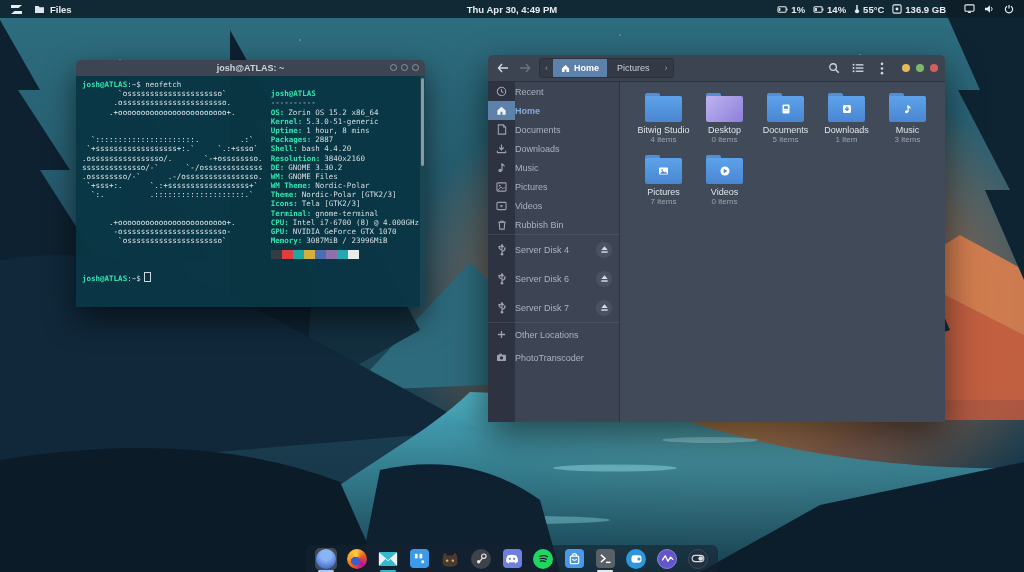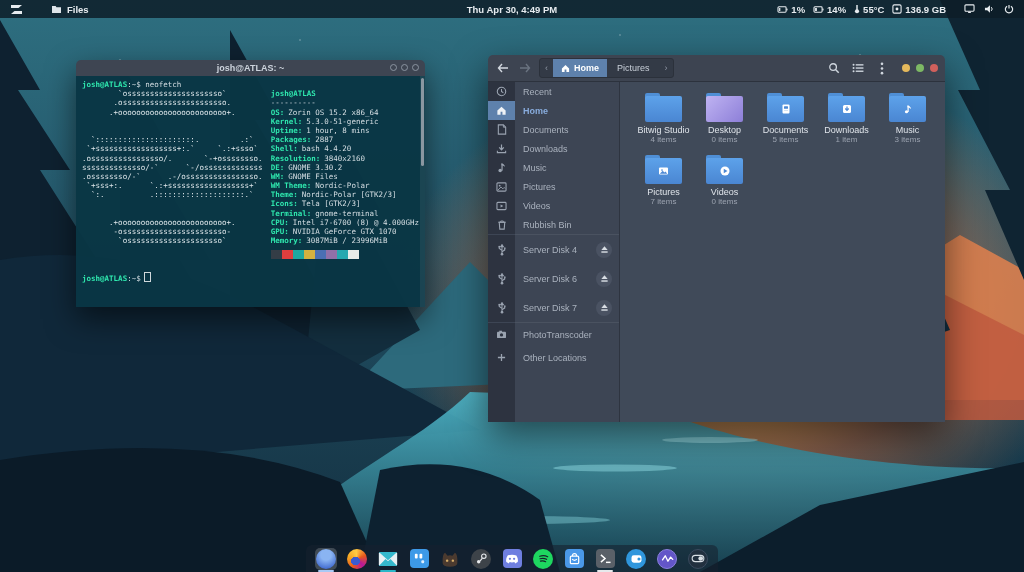--- a/index.html
+++ b/index.html
@@ -7,21 +7,21 @@
          font-family:"Liberation Sans",sans-serif;background:#14303f;}
   svg{display:block}
 
   
   .wall{position:absolute;inset:0;z-index:0}
 
   
   .topbar{position:absolute;left:0;top:0;right:0;height:18px;z-index:40;
           background:rgba(13,29,40,.85);display:flex;align-items:center;
           color:#e7ecf0;font-size:9.5px;font-weight:bold;padding:0 10px;box-sizing:border-box}
-  .tb-left{display:flex;align-items:center;gap:28px}
+  .tb-left{display:flex;align-items:center;gap:11px}
   .tb-app{display:flex;align-items:center;gap:5px}
   .tb-center{position:absolute;left:0;right:0;text-align:center;pointer-events:none}
   .tb-right{margin-left:auto;display:flex;align-items:center;gap:8px}
   .tb-ind{display:flex;align-items:center;gap:3px;font-weight:bold}
   .tb-status{display:flex;align-items:center;gap:9px;margin-left:10px}
 
   
   .term{position:absolute;left:76px;top:60px;width:349px;height:247px;z-index:10;
         display:flex;flex-direction:column;border-radius:5px 5px 0 0;overflow:hidden;
         box-shadow:0 12px 30px rgba(0,0,0,.55)}
@@ -66,21 +66,21 @@
   .w-dot{width:8px;height:8px;border-radius:50%}
 
   .fbody{flex:1;display:flex;min-height:0}
   .sidebar{width:131px;background:#3d4554;border-right:1px solid #2e3440;flex:none;
            display:flex;flex-direction:column;font-size:9px;color:#aab2be}
   .sb-row{display:flex;align-items:center;height:19px;flex:none}
   .sb-row.dev{height:29px}
   .sb-row.oth{height:23px}
   .sb-ic{width:27px;align-self:stretch;background:#2d3340;display:flex;
          align-items:center;justify-content:center;flex:none}
-  .sb-label{padding-left:8px;white-space:nowrap}
+  .sb-label{padding-left:0;white-space:nowrap}
   .sb-row.sel .sb-ic{background:#5e81ac}
   .sb-row.sel .sb-label{color:#88acdd;font-weight:bold}
   .sb-eject{margin-left:auto;margin-right:7px;width:16px;height:16px;border-radius:50%;
             background:#4a5262;display:flex;align-items:center;justify-content:center}
   .sb-div{height:1px;background:#4a5260;margin-left:27px;flex:none}
   .sb-fill{flex:1;display:flex}
   .sb-fill .sb-ic{height:auto}
 
   .main{flex:1;background:#404a59;padding:9px 0 0 13px;display:grid;
         grid-template-columns:repeat(5,61px);grid-auto-rows:62px;align-content:start}
@@ -482,35 +482,35 @@
                 <polygon points="5,1.5 8.5,5.5 1.5,5.5" fill="#d8dde3"></polygon>
                 <rect x="1.5" y="7" width="7" height="1.6" fill="#d8dde3"></rect>
               </svg>
             </span>
         </div>
 
         <div class="sb-div"></div>
 
         <div class="sb-row oth">
           <span class="sb-ic">
+              <svg width="9" height="9" viewBox="0 0 10 10">
+                <path d="M5 1 V9 M1 5 H9" stroke="#9aa3b0" stroke-width="1.4"></path>
+              </svg>
+            </span>
+          <span class="sb-label">Other Locations</span>
+        </div>
+        <div class="sb-row oth">
+          <span class="sb-ic">
               <svg width="11" height="9" viewBox="0 0 12 10">
                 <rect x="1" y="2" width="10" height="7" rx="1" fill="#9aa3b0"></rect>
                 <rect x="3.5" y=".8" width="3" height="1.6" fill="#9aa3b0"></rect>
                 <circle cx="6" cy="5.5" r="1.8" fill="#2d3340"></circle>
               </svg>
             </span>
           <span class="sb-label">PhotoTranscoder</span>
-        </div>
-        <div class="sb-row oth">
-          <span class="sb-ic">
-              <svg width="9" height="9" viewBox="0 0 10 10">
-                <path d="M5 1 V9 M1 5 H9" stroke="#9aa3b0" stroke-width="1.4"></path>
-              </svg>
-            </span>
-          <span class="sb-label">Other Locations</span>
         </div>
         <div class="sb-fill">
             <span class="sb-ic"></span>
           </div>
       </div>
 
       <div class="main">
         <div class="fitem">
           <div class="folder">
               <span class="tab"></span>

